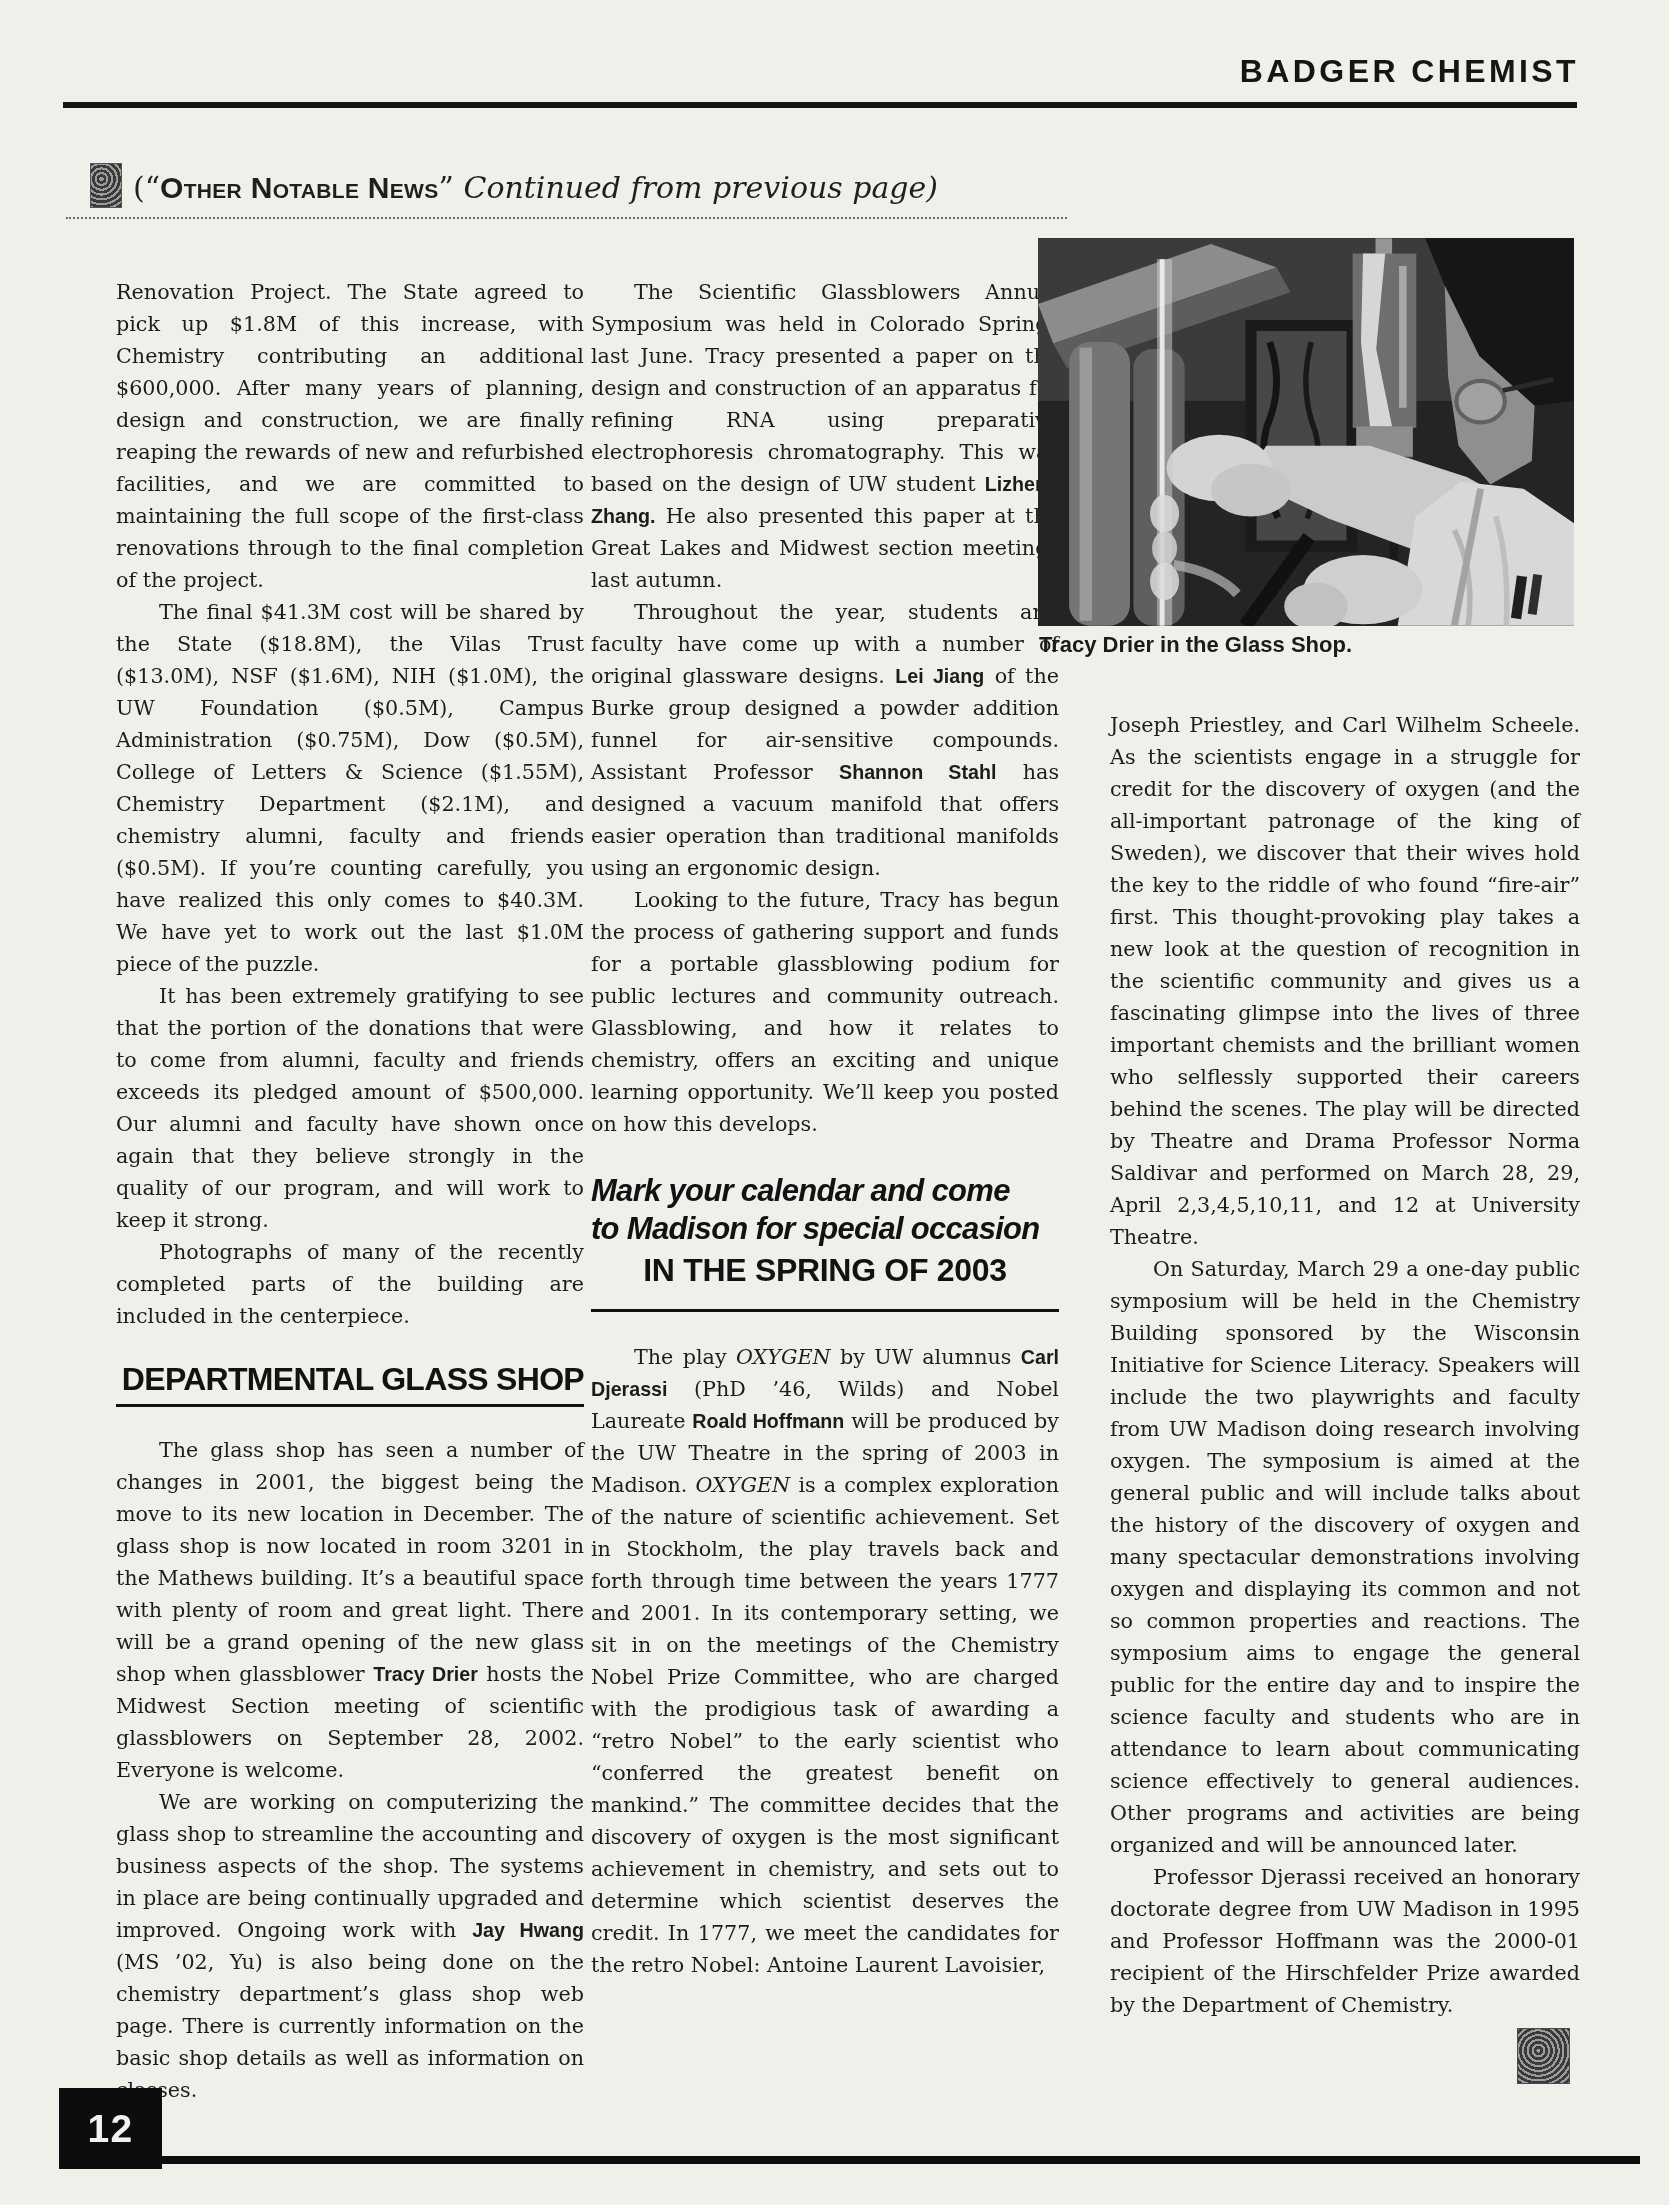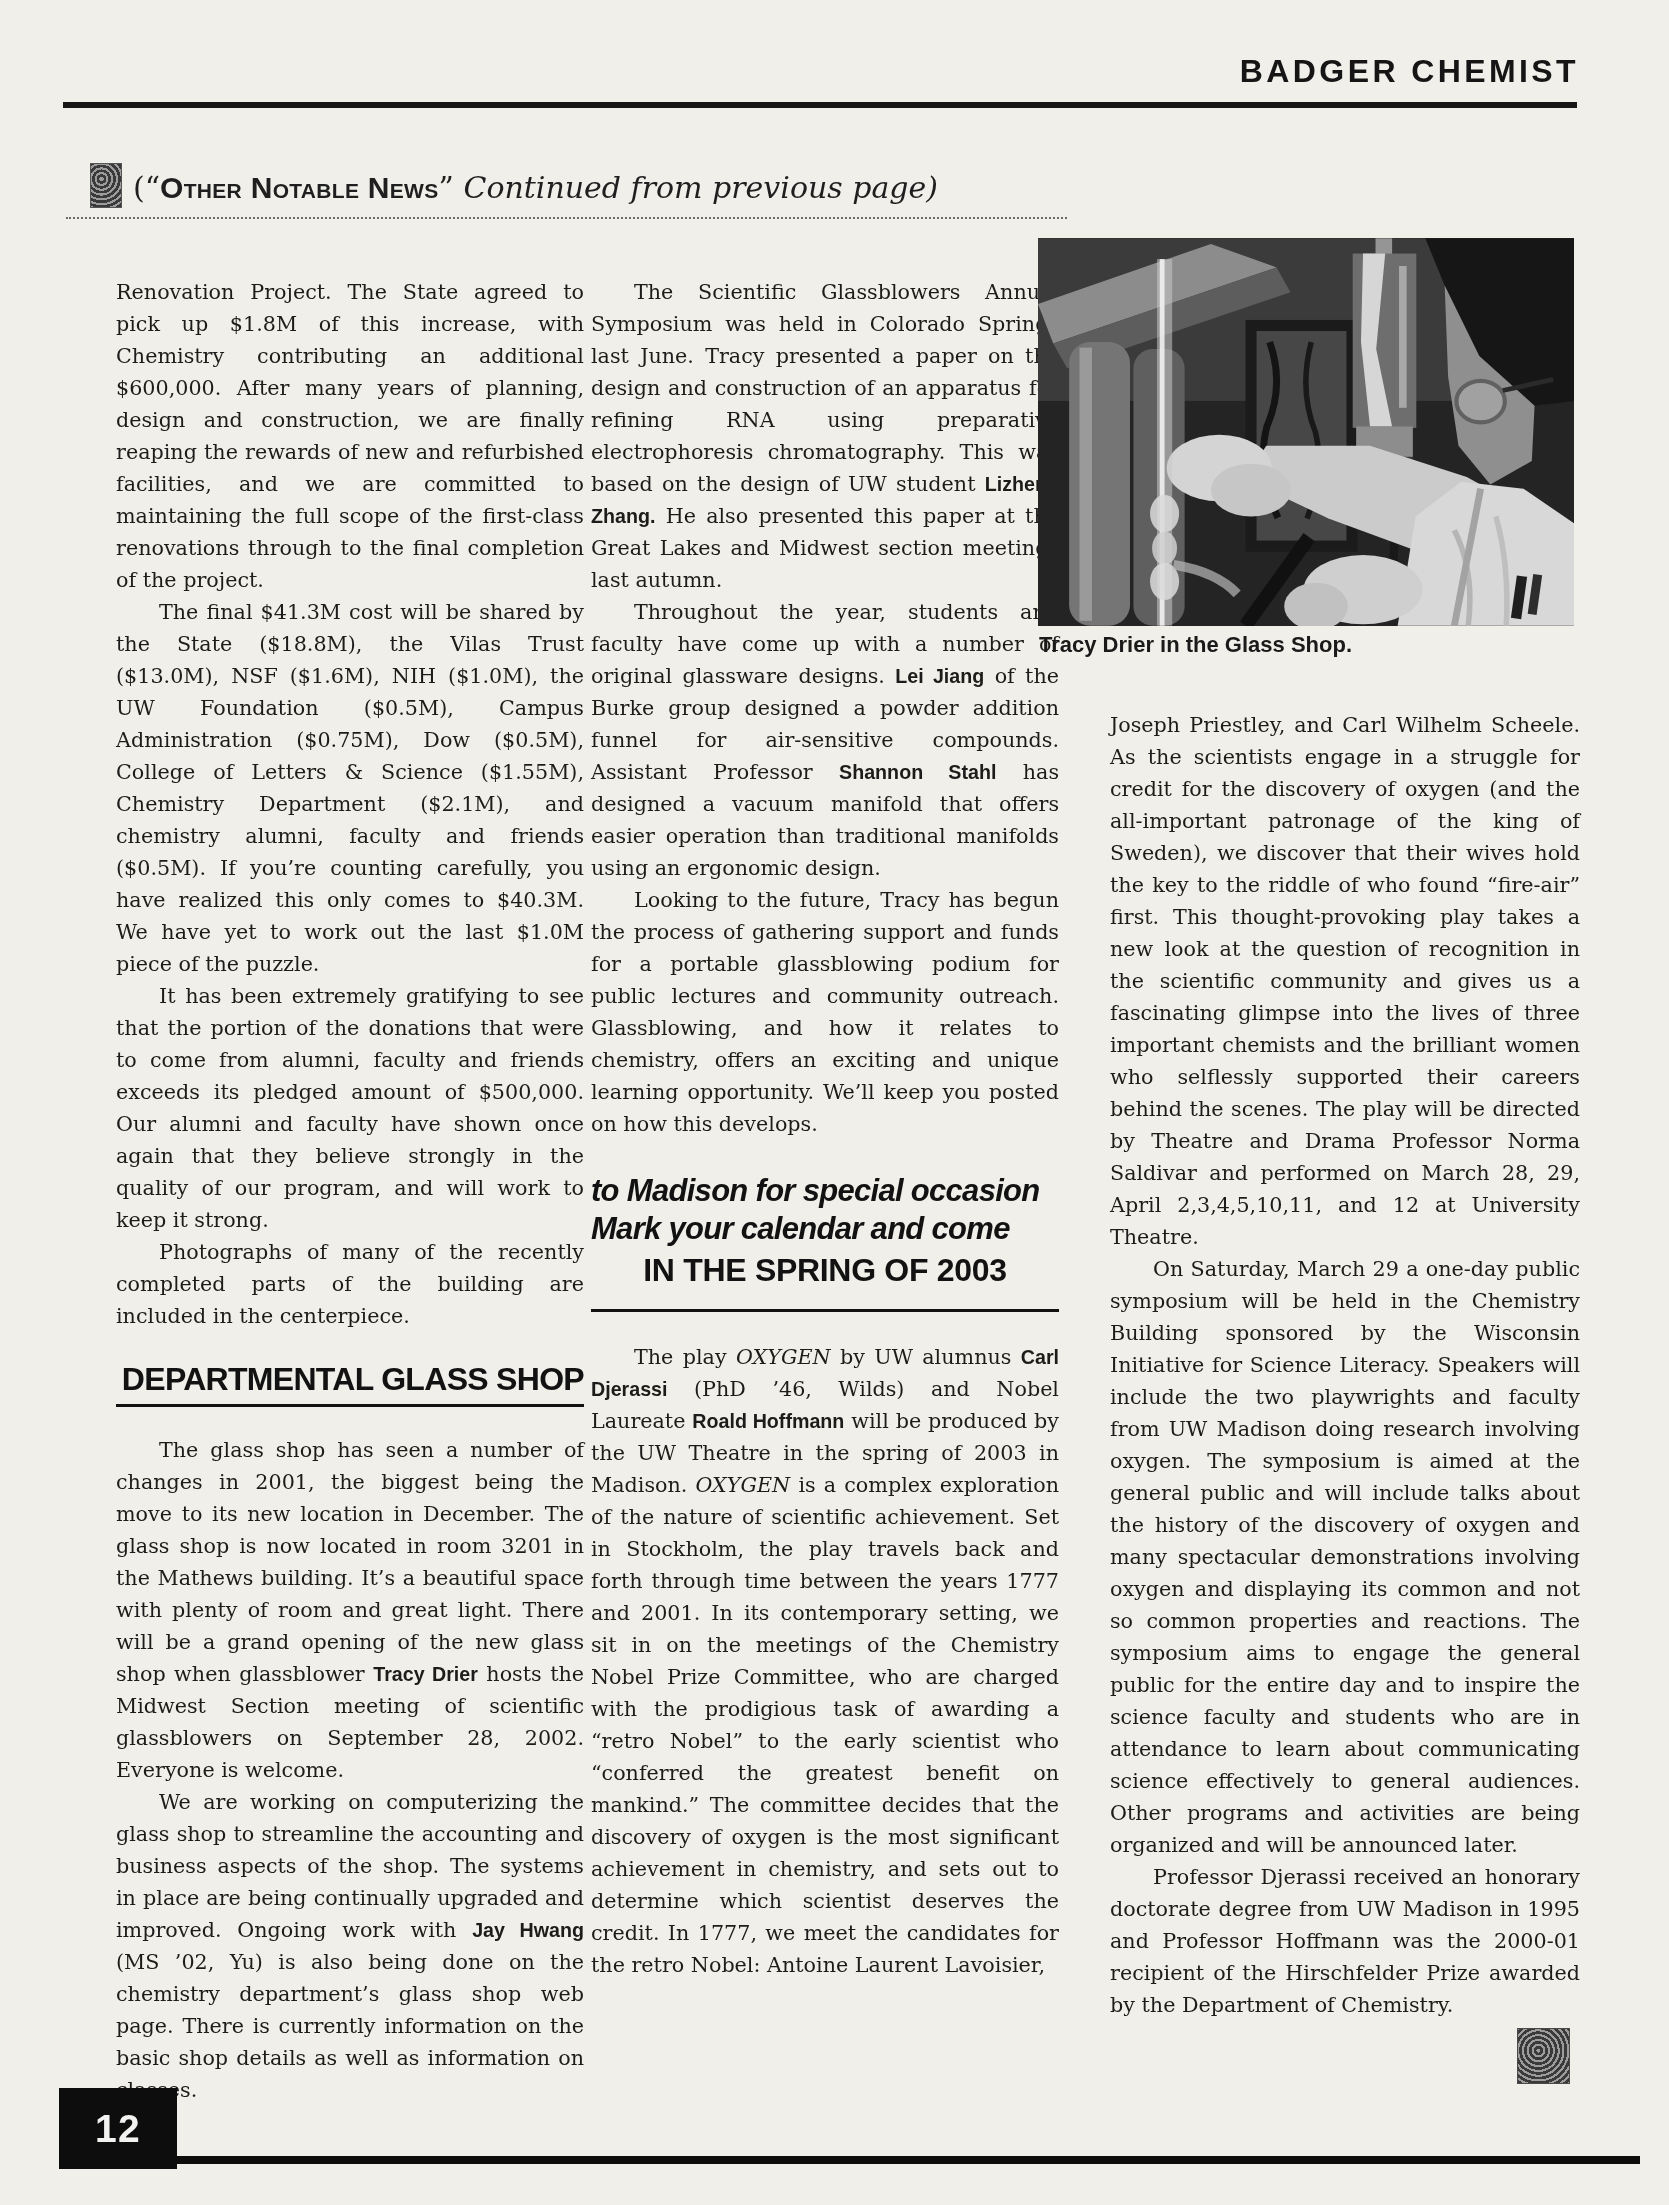--- a/index.html
+++ b/index.html
@@ -62,21 +62,21 @@
   }
   .endmark{
     width:51px;height:54px;margin:6.9px 9.7px 0 auto;
     background:repeating-radial-gradient(circle at 40% 40%, #9c9c9c 0 2.1px, #3a3a3a 2.1px 4.8px);
     border:0.7px solid #4a4a4a;
   }
 
   
   .bottom-rule{position:absolute;left:59px;top:2156px;width:1581px;height:8.3px;background:#0d0d0d;}
   .pageno{
-    position:absolute;left:59px;top:2088px;width:118px;height:81px;
+    position:absolute;left:59px;top:2088px;width:103px;height:81px;
     background:#0d0d0d;color:#f2f2f1;
     font-family:"Liberation Sans",sans-serif;font-weight:bold;font-size:39px;letter-spacing:1.4px;
     display:flex;align-items:center;justify-content:center;z-index:2;
   }
 </style>
 </head>
 <body>
 
 <div class="page">
 
@@ -104,22 +104,22 @@
       </div>
   </div>
 
   <div class="col col2">
     <div>
         <p class="para ind"><span>The Scientific Glassblowers Annual Symposium was held in Colorado Springs last June. Tracy presented a paper on the design and construction of an apparatus for refining RNA using preparative electrophoresis chromatography. This was based on the design of UW student </span><span class="f-b">Lizheng Zhang.</span><span> He also presented this paper at the Great Lakes and Midwest section meetings last autumn.</span></p>
         <p class="para ind"><span>Throughout the year, students and faculty have come up with a number of original glassware designs. </span><span class="f-b">Lei Jiang</span><span> of the Burke group designed a powder addition funnel for air-sensitive compounds. Assistant Professor </span><span class="f-b">Shannon Stahl</span><span> has designed a vacuum manifold that offers easier operation than traditional manifolds using an ergonomic design.</span></p>
         <p class="para ind"><span>Looking to the future, Tracy has begun the process of gathering support and funds for a portable glassblowing podium for public lectures and community outreach. Glassblowing, and how it relates to chemistry, offers an exciting and unique learning opportunity. We’ll keep you posted on how this develops.</span></p>
       </div>
     <div class="subhead">
+      <div class="sh-it">Mark your calendar and come</div>
       <div class="sh-it">to Madison for special occasion</div>
-      <div class="sh-it">Mark your calendar and come</div>
       <div class="sh-caps">IN THE SPRING OF 2003</div>
     </div>
     <div class="sec-rule sh-rule"></div>
     <div>
         <p class="para ind"><span>The play </span><span class="f-i">OXYGEN</span><span> by UW alumnus </span><span class="f-b">Carl Djerassi</span><span> (PhD ’46, Wilds) and Nobel Laureate </span><span class="f-b">Roald Hoffmann</span><span> will be produced by the UW Theatre in the spring of 2003 in Madison. </span><span class="f-i">OXYGEN</span><span> is a complex exploration of the nature of scientific achievement. Set in Stockholm, the play travels back and forth through time between the years 1777 and 2001. In its contemporary setting, we sit in on the meetings of the Chemistry Nobel Prize Committee, who are charged with the prodigious task of awarding a “retro Nobel” to the early scientist who “conferred the greatest benefit on mankind.” The committee decides that the discovery of oxygen is the most significant achievement in chemistry, and sets out to determine which scientist deserves the credit. In 1777, we meet the candidates for the retro Nobel: Antoine Laurent Lavoisier,</span></p>
       </div>
   </div>
 
   <figure class="photo">
     <svg width="536" height="388" viewBox="0 0 775 560" xmlns="http://www.w3.org/2000/svg">

